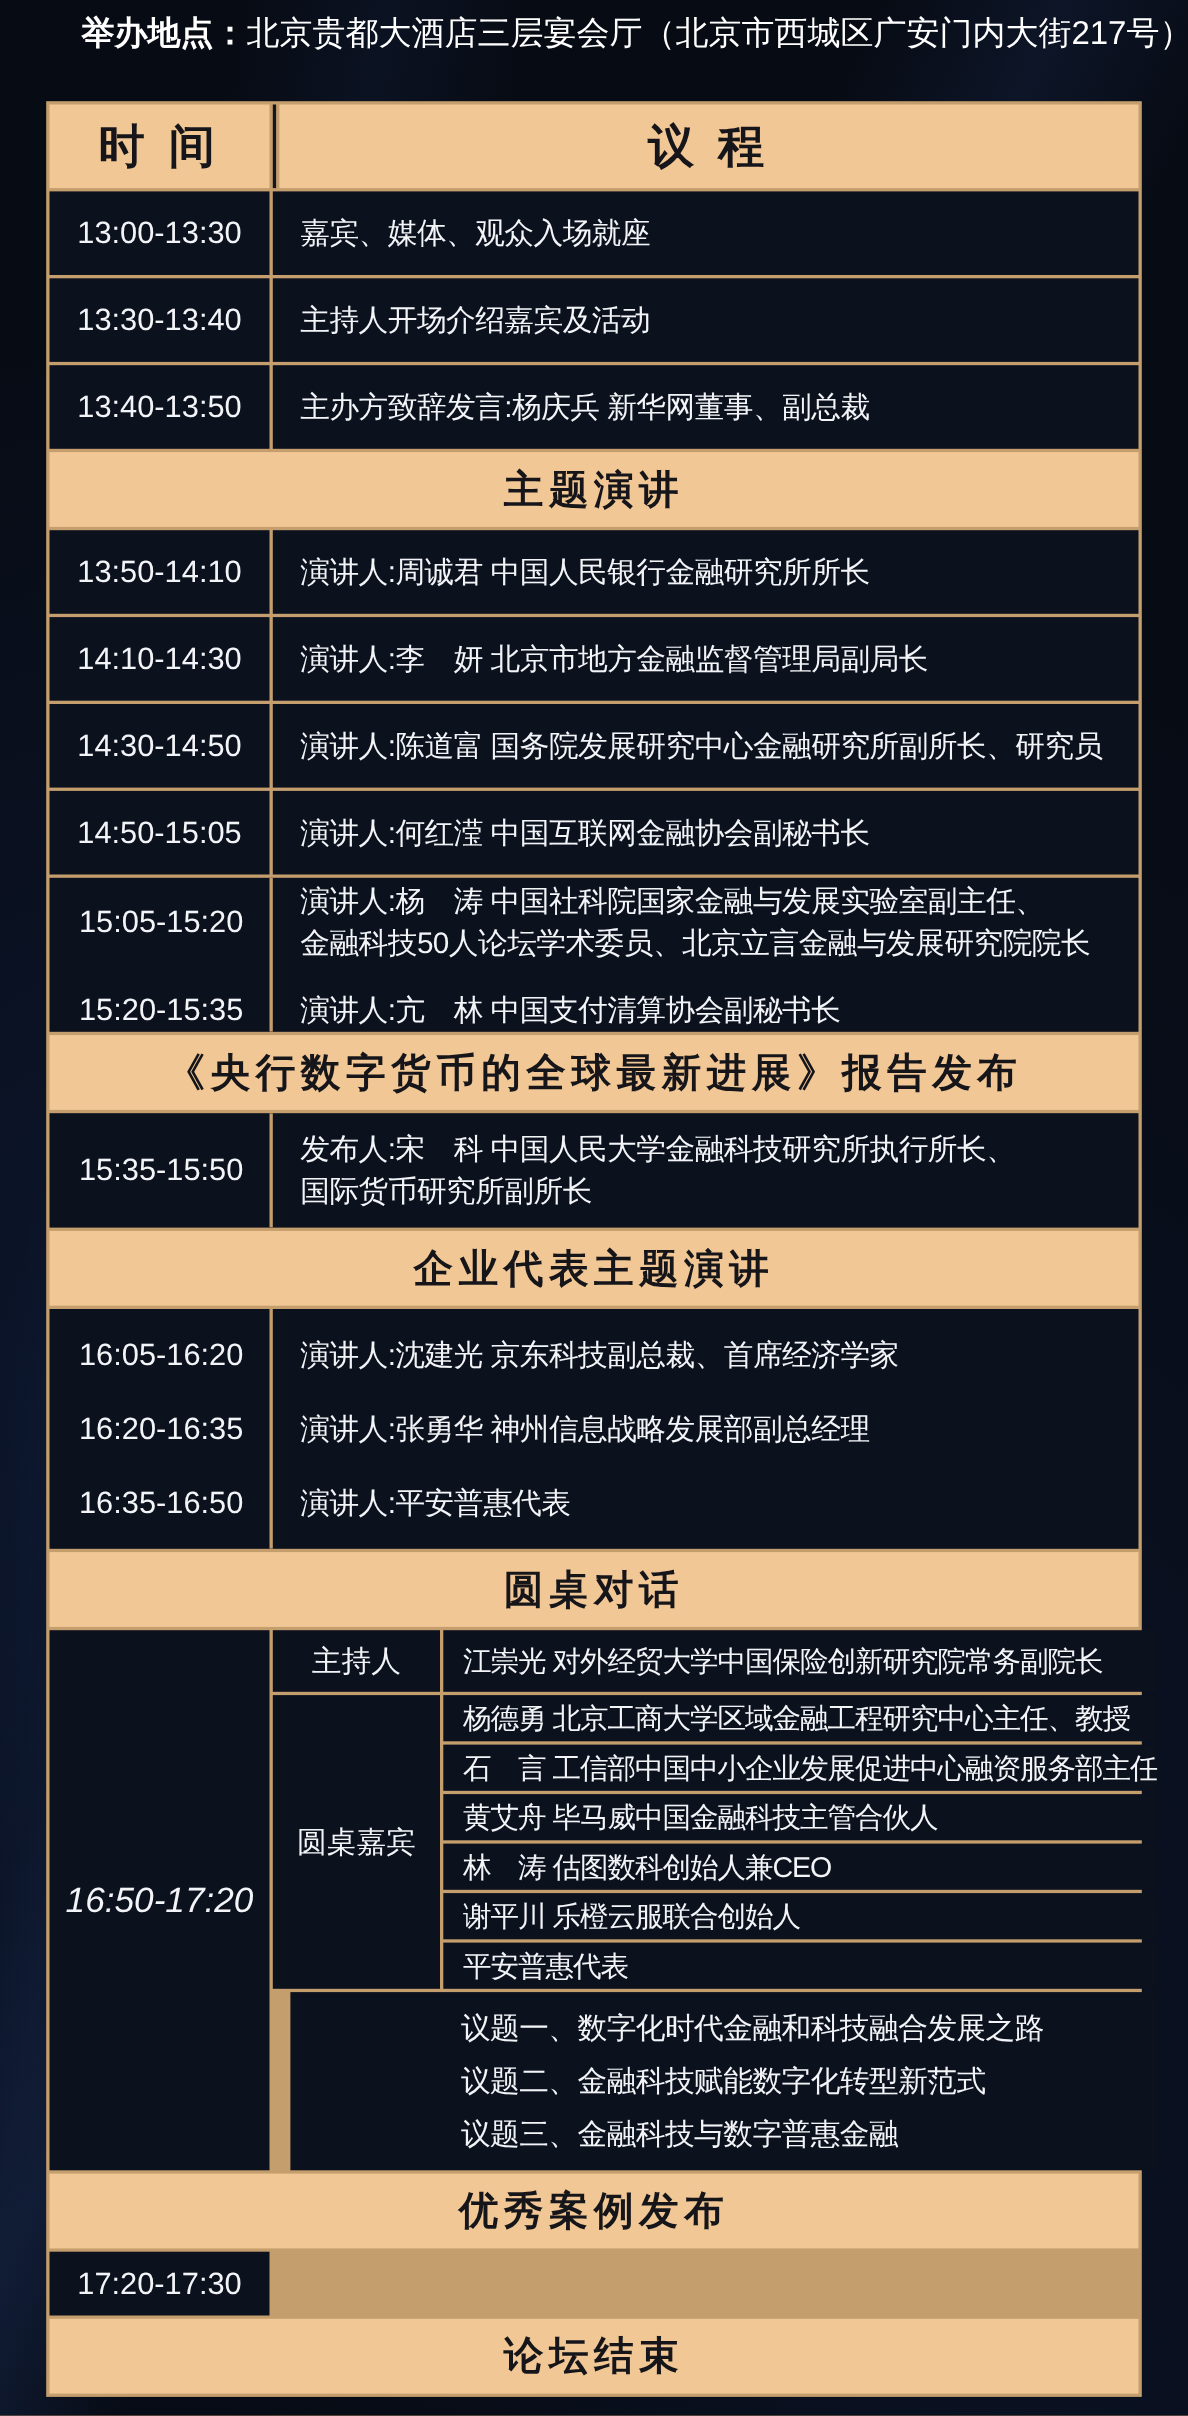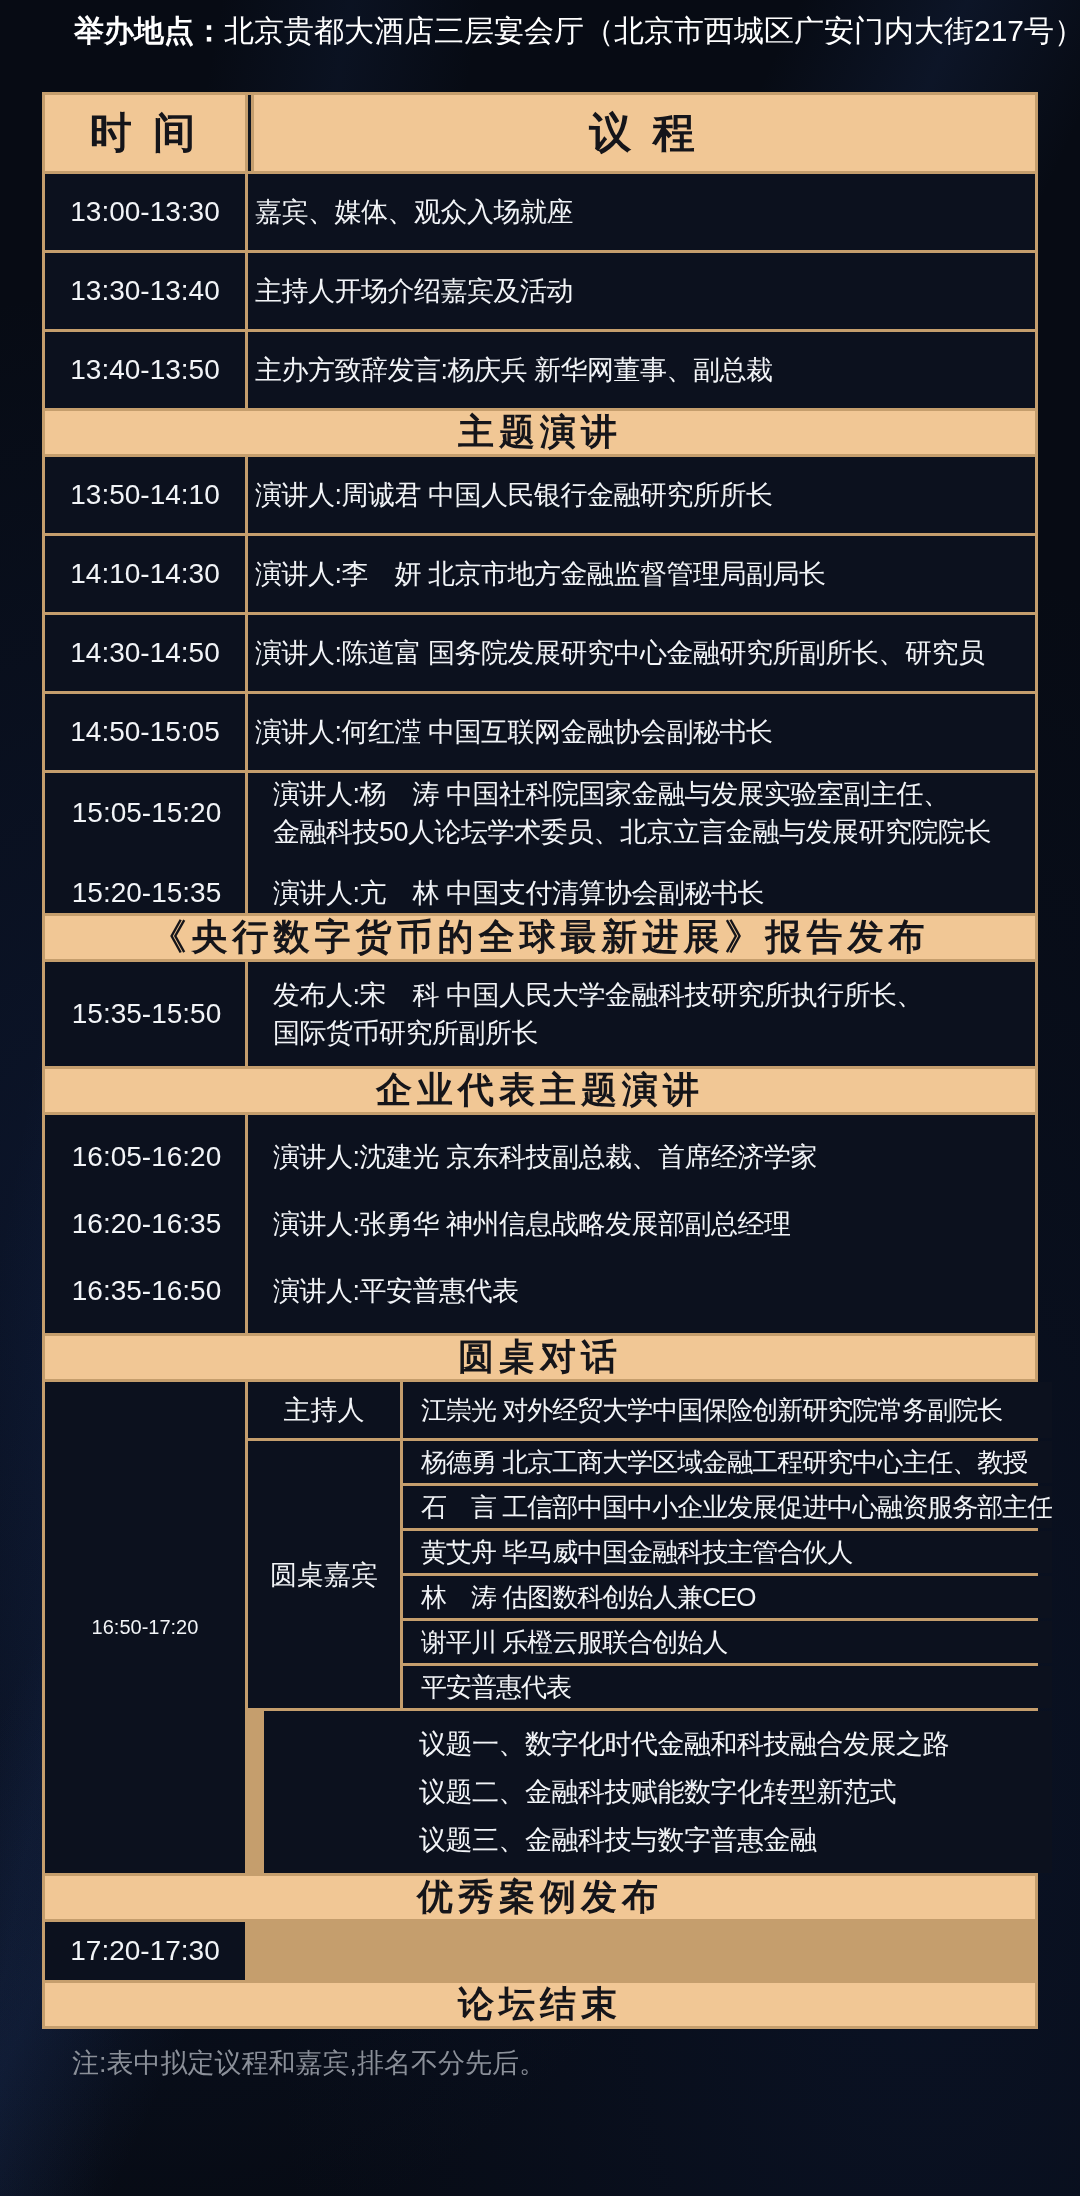--- a/index.html
+++ b/index.html
@@ -22,43 +22,43 @@
     width:996px;
     background:#c59e6d;
     padding:3px;
     display:flex;
     flex-direction:column;
     gap:3px;
   }
   .row { display:flex; gap:3px; }
   .cell { background:#0c111e; display:flex; align-items:center; overflow:hidden; }
   .time { width:200px; justify-content:center; font-size:28px; flex-shrink:0; white-space:nowrap; }
-  .agenda { flex:1; padding-left:7px; font-size:27px; letter-spacing:-0.5px; white-space:nowrap; }
+  .agenda { flex:1; padding-left:25px; font-size:27px; letter-spacing:-0.5px; white-space:nowrap; }
   .simple { height:76px; }
   
   .hdr { height:76px; }
   .hdrcell { background:#f1c795; color:#15151a; font-weight:bold; font-size:42px; letter-spacing:5px; justify-content:center; padding-left:0; }
   .hdrsep { width:3px; background:#11161f; flex-shrink:0; }
   
-  .sec { height:43px; background:#f1c795; color:#15151a; font-weight:bold;
+  .sec { height:68px; background:#f1c795; color:#15151a; font-weight:bold;
          display:flex; align-items:center; justify-content:center;
          font-size:36px; letter-spacing:5px; white-space:nowrap; }
   
   .block { position:relative; background:#0c111e; display:flex; flex-direction:column; overflow:hidden; }
   .vline { position:absolute; left:200px; top:0; bottom:0; width:3px; background:#c59e6d; }
   .entry { display:flex; align-items:center; }
   .etime { width:203px; text-align:center; font-size:28px; flex-shrink:0; white-space:nowrap; }
   .etext { padding-left:25px; font-size:27px; letter-spacing:-0.5px; white-space:nowrap; }
   .etext .ln { line-height:38px; }
   .blk-a { height:140px; justify-content:center; gap:24px; }
   .blk-report { height:104px; justify-content:center; }
   .blk-ent { height:218px; justify-content:space-around; padding:8px 0; }
   
   .rt { }
-  .rt .time { font-size:20px; }
+  .rt .time { font-size:32px;font-style:italic; }
   .rt-right { flex:1; display:flex; flex-direction:column; gap:3px; }
   .rt-hostrow { display:flex; gap:3px; height:56px; }
   .role { width:152px; justify-content:center; font-size:27px; flex-shrink:0; white-space:nowrap; }
   .person { flex:1; padding-left:18px; font-size:26px; letter-spacing:-1px; white-space:nowrap; }
   .rt-guests { display:flex; gap:3px; }
   .rt-guestcol { flex:1; display:flex; flex-direction:column; gap:3px; }
   .rt-guestcol .person { height:42px; flex:none; display:flex; align-items:center; }
   .topics { height:162px; flex-direction:column; align-items:flex-start; justify-content:center;
             padding-left:155px; gap:18px; display:flex;margin-left:16px; }
   .topic { font-size:27px; letter-spacing:-0.5px; line-height:30px; white-space:nowrap; }

